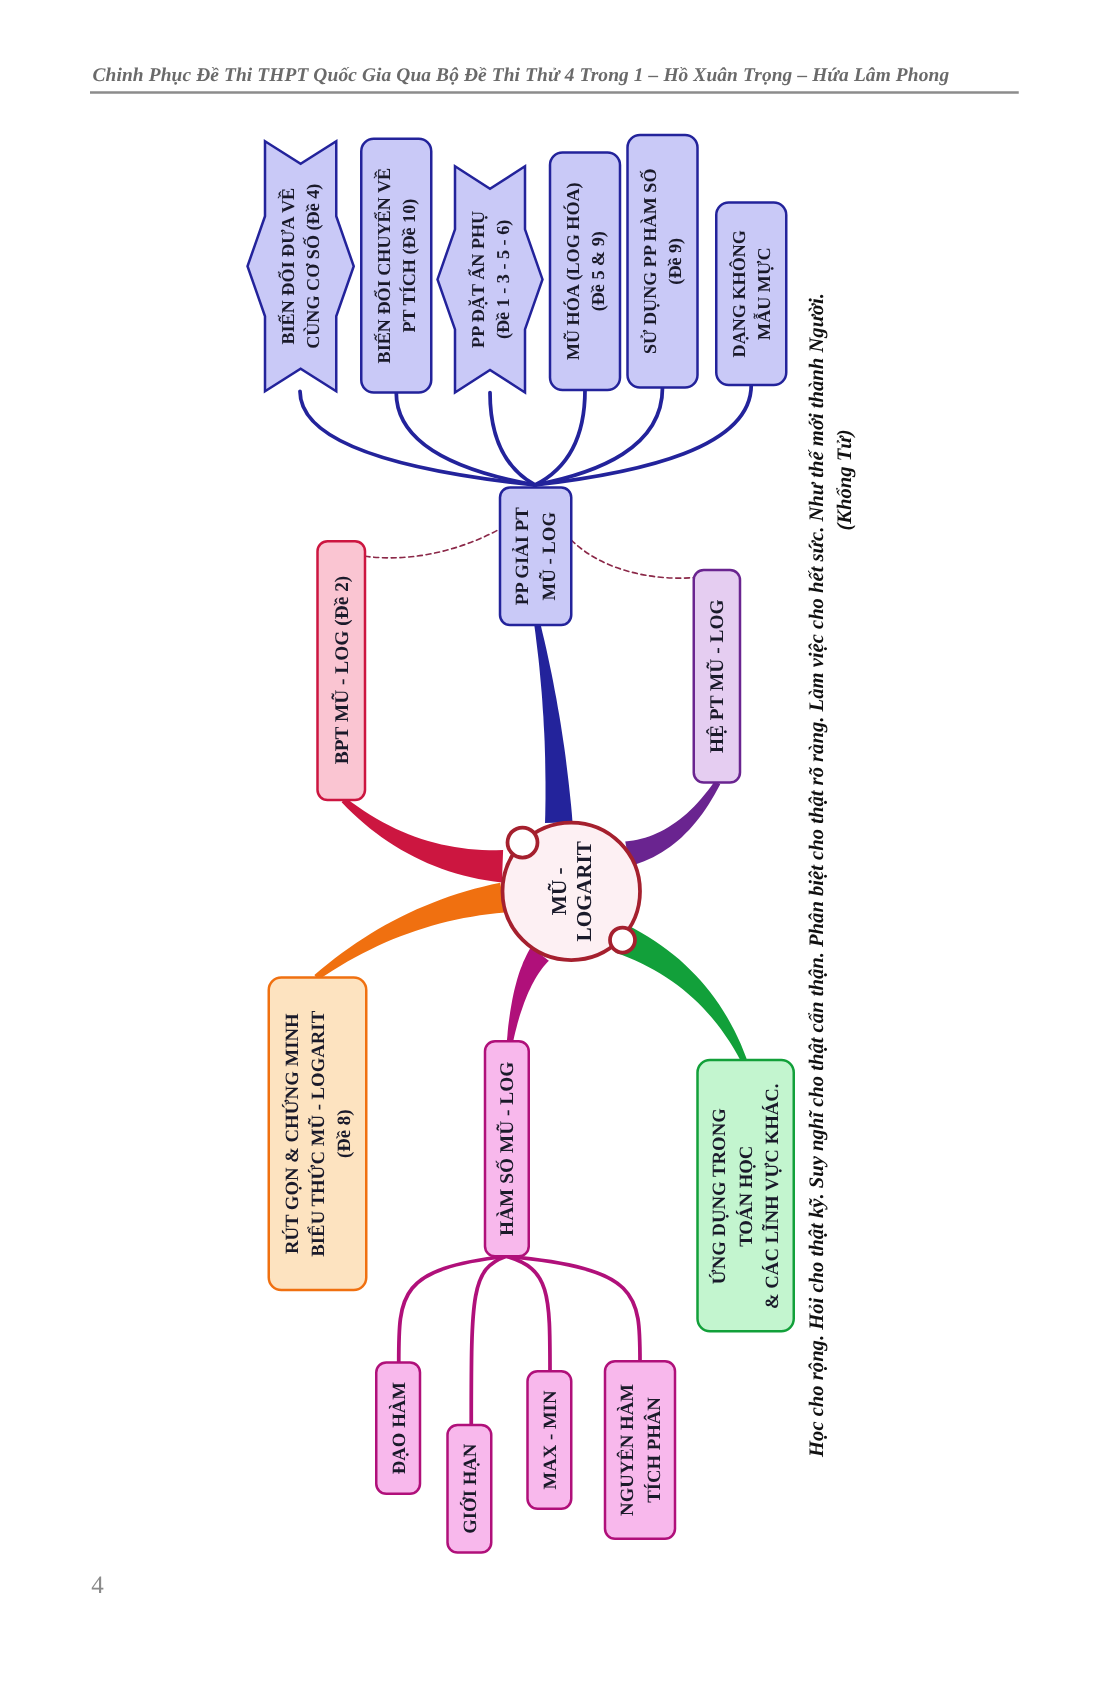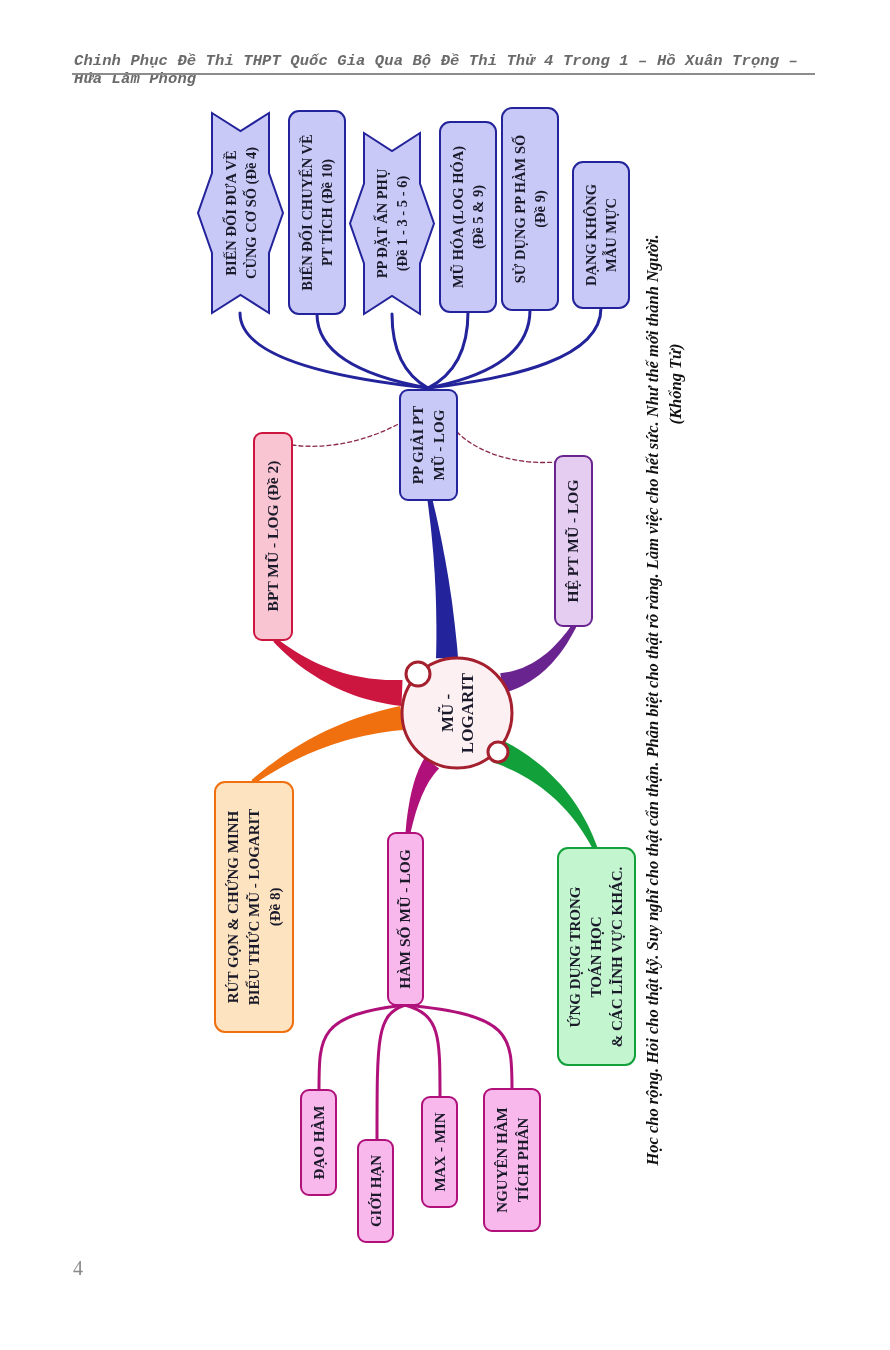--- a/index.html
+++ b/index.html
@@ -1,19 +1,19 @@
 <!DOCTYPE html>
 <html><head>
 <meta charset="utf-8">
 <style>
   html, body { margin: 0; padding: 0; background: #ffffff; }
   body { width: 890px; height: 1350px; position: relative; overflow: hidden; font-family: "Liberation Serif", "DejaVu Serif", serif; }
   .header {
     position: absolute; left: 74px; top: 52px; width: 742px;
-    font-family: Liberation Mono, monospace; font-style: italic; font-weight: bold;
+    font-family: Liberation Serif, serif; font-style: italic; font-weight: bold;
     font-size: 15.5px; color: #6a6a6a; letter-spacing: 0.1px;
   }
   .header-rule { position: absolute; left: 72px; top: 73px; width: 743px; height: 1.5px; background: #8c8c8c; }
   .page-num { position: absolute; left: 73px; top: 1257px; font-size: 20px; color: #8a8a8a; font-family: "Liberation Serif", serif; }
   svg#map { position: absolute; left: 0; top: 0; }
   .node-text { font-family: "Liberation Serif", serif; font-weight: bold; fill: #1a1a2a; }
   .quote-text { font-family: "Liberation Serif", serif; font-style: italic; font-weight: bold; fill: #111; }
 </style>
 </head>
 <body>

